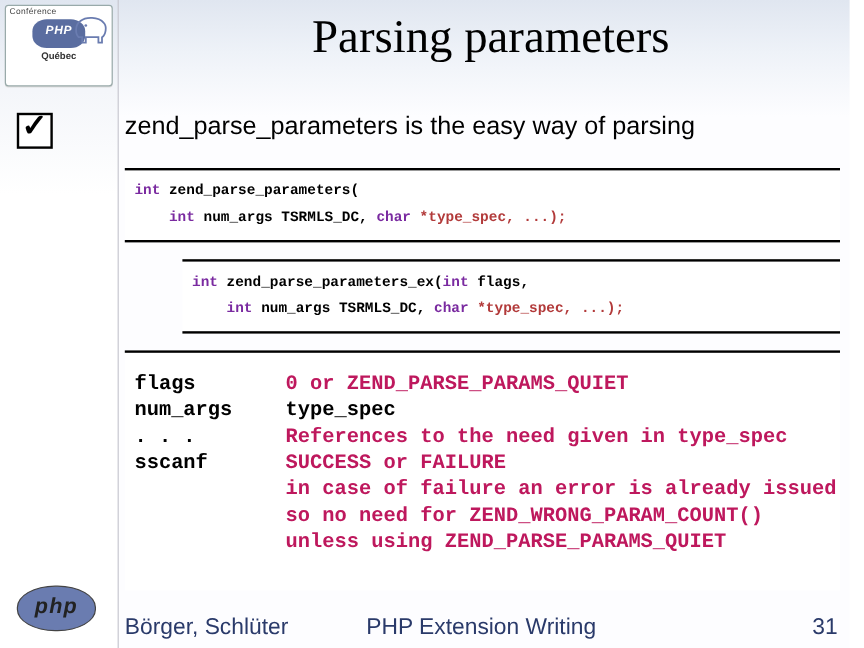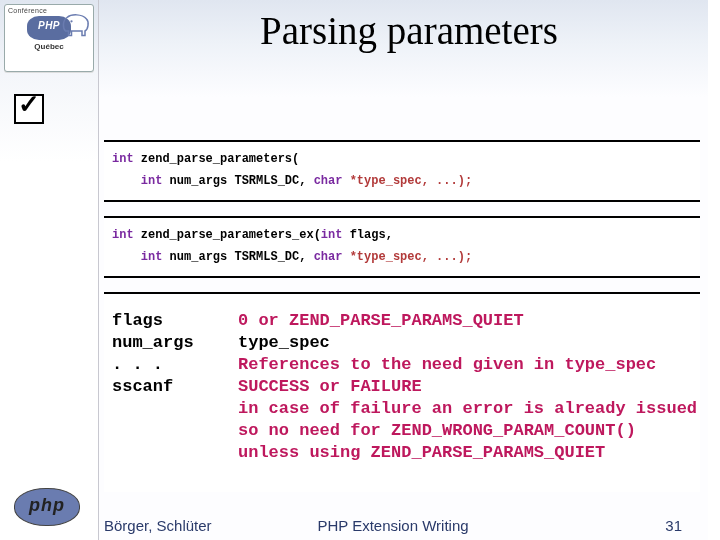--- a/index.html
+++ b/index.html
@@ -138,21 +138,21 @@
   .codebox {
     position: absolute;
     left: 104px;
     right: 8px;
     border-top: 2px solid #000;
     border-bottom: 2px solid #000;
     background: #fff;
     box-sizing: border-box;
   }
   .codebox.cb1 { top: 140px; height: 62px; }
-  .codebox.cb2 { top: 216px; height: 62px; }
+  .codebox.cb2 { top: 216px; height: 62px; margin-left: 48px; }
   .codebox.cb3 { top: 292px; height: 200px; border-bottom: none; }
   .codebox pre {
     margin: 0;
     padding: 6px 8px 4px 8px;
     font-family: "Courier New", monospace;
     font-weight: bold;
     font-size: 12px;
     line-height: 22px;
     white-space: pre;
   }
@@ -167,23 +167,23 @@
     padding: 16px 8px 4px 8px;
     display: grid;
     grid-template-columns: 120px 1fr;
     column-gap: 6px;
   }
   .param-tbl .k { color: #000; white-space: pre; }
   .param-tbl .v { color: #be185d; white-space: pre; }
   .footer {
     position: absolute;
     left: 104px;
-    right: 26px;
+    right: 10px;
     bottom: 6px;
-    font-size: 15px;
+    font-size: 19px;
     color: #2a3a6a;
     display: flex;
     justify-content: flex-start;
     font-family: Verdana, Geneva, sans-serif;
   }
   .footer .mid {
     position: absolute;
     left: 0; right: 0;
     text-align: center;
   }
@@ -203,20 +203,21 @@
         <path d="M6 26 C2 22 2 12 8 8 C14 3 28 3 34 10 C38 14 36 24 32 26 L32 32 L28 32 L28 26 L14 26 L14 32 L10 32 L10 26 Z" fill="none" stroke="#6a7cb0" stroke-width="2"></path>
         <circle cx="14" cy="13" r="1.5" fill="#6a7cb0"></circle>
       </svg>
     </div>
     <div class="logo-bottom"></div>
   </div>
 
   <div class="title">Parsing parameters</div>
 
   <div class="check"></div>
+  <div class="bullet-text">zend_parse_parameters is the easy way of parsing</div>
 
   <div class="codebox cb1">
     <pre><span class="kw-type">int</span><span class="fn"> zend_parse_parameters(</span>
     <span class="kw-type">int</span><span class="fn"> num_args TSRMLS_DC, </span><span class="kw-type">char</span><span class="op"> *type_spec, ...);</span></pre>
   </div>
 
   <div class="codebox cb2">
     <pre><span class="kw-type">int</span><span class="fn"> zend_parse_parameters_ex(</span><span class="kw-type">int</span><span class="fn"> flags,</span>
     <span class="kw-type">int</span><span class="fn"> num_args TSRMLS_DC, </span><span class="kw-type">char</span><span class="op"> *type_spec, ...);</span></pre>
   </div>

